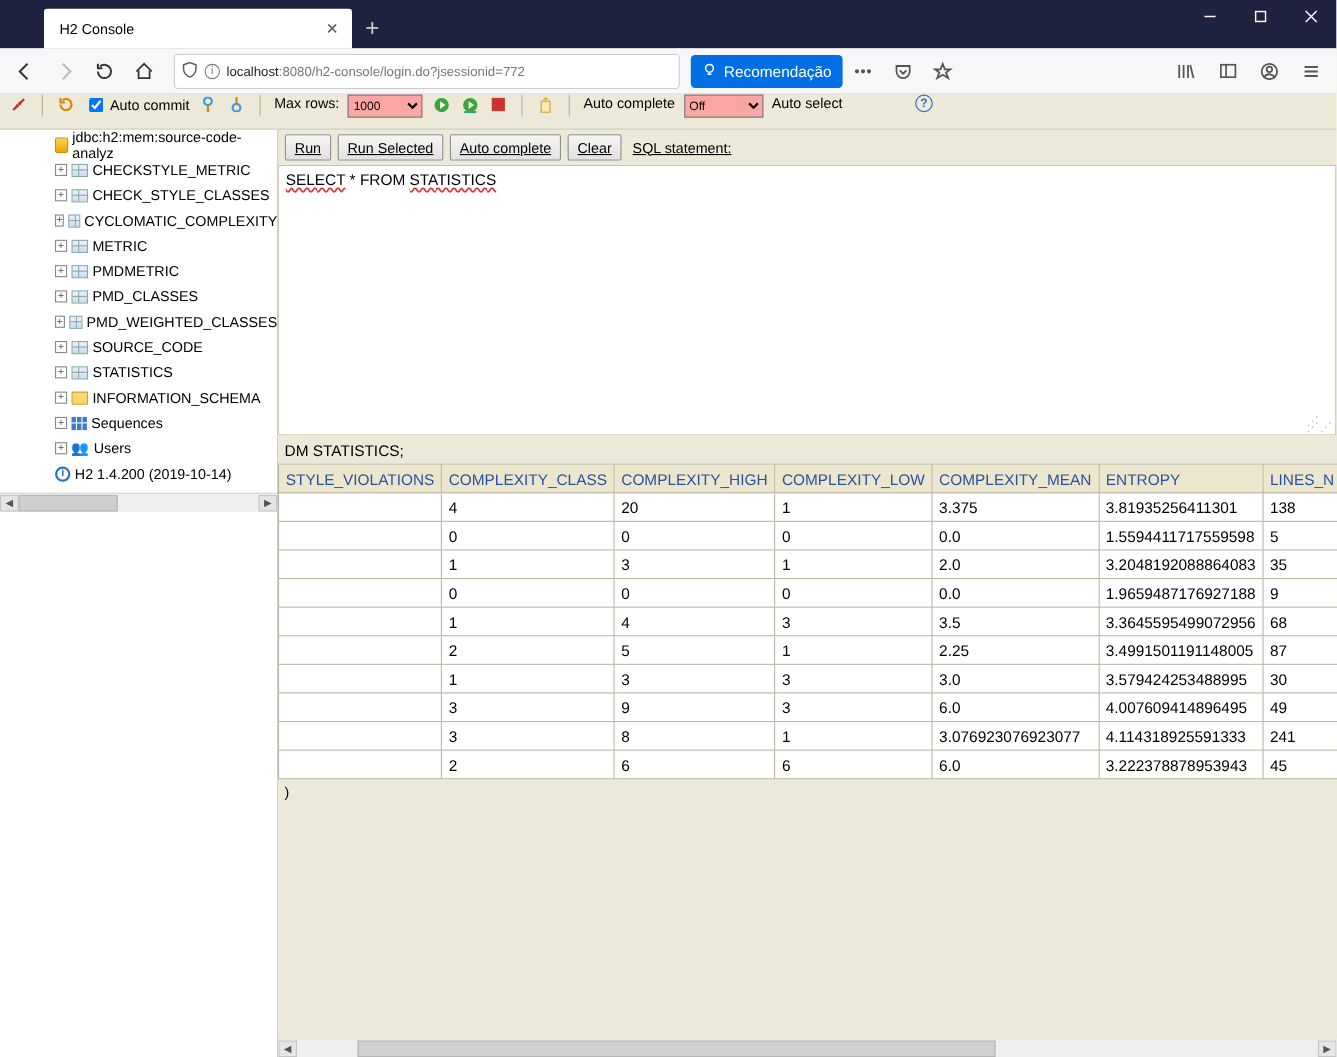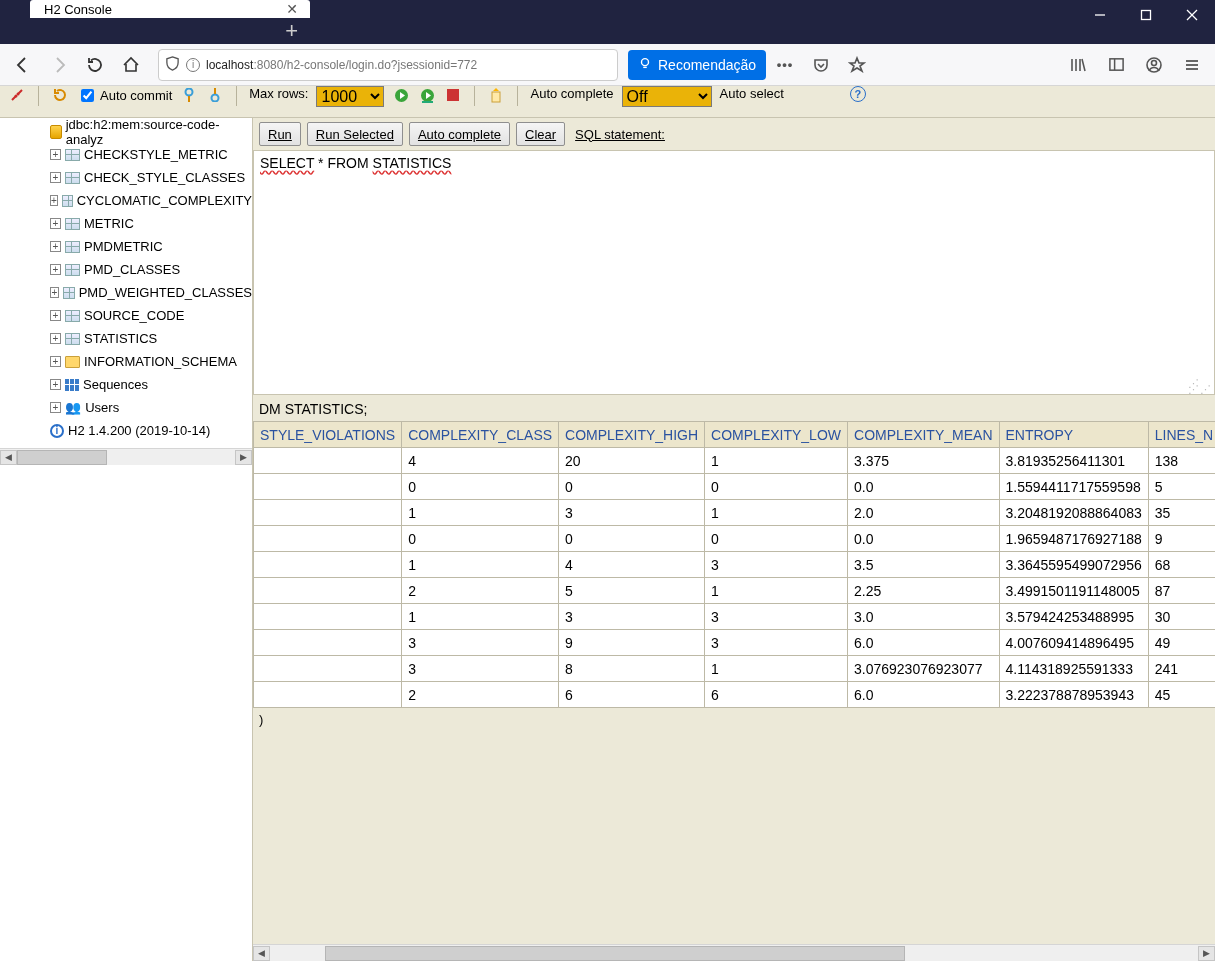--- a/index.html
+++ b/index.html
@@ -1,20 +1,20 @@
 <!DOCTYPE html>
 <html><head>
 <meta charset="utf-8">
 <style>
   * { box-sizing: border-box; }
   html, body { margin: 0; padding: 0; height: 100%; font-family: "Segoe UI", Arial, sans-serif; font-size: 13px; color: #000; }
   body { display: flex; flex-direction: column; background: #fff; overflow: hidden; }
   
   .win-titlebar { background: #202340; height: 44px; display: flex; align-items: flex-end; color: #fff; }
-  .tabs-row { display: flex; align-items: flex-end; height: 100%; padding-left: 30px; flex-direction: column; }
+  .tabs-row { display: flex; align-items: flex-end; height: 100%; padding-left: 40px; }
   .tab { background: #fff; color: #000; height: 36px; border-radius: 3px 3px 0 0; display: flex; align-items: center; padding: 0 10px 0 14px; width: 280px; font-size: 13px; }
   .tab-title { flex: 1; white-space: nowrap; overflow: hidden; text-overflow: ellipsis; }
   .tab-close { width: 16px; height: 16px; display: flex; align-items: center; justify-content: center; cursor: pointer; color: #555; font-size: 14px;}
   .newtab { color: #ccc; padding: 0 12px; font-size: 22px; height: 36px; display: flex; align-items: center; cursor: pointer; }
   .win-controls { margin-left: auto; display: flex; height: 100%; }
   .win-btn { width: 46px; height: 30px; display: flex; align-items: center; justify-content: center; color: #fff; cursor: pointer; }
   .win-btn svg { stroke: #fff; }
 
   .addr-row { background: #f7f7f9; height: 42px; display: flex; align-items: center; padding: 0 6px; gap: 2px; border-bottom: 1px solid #d6d6d6; }
   .nav-btn { width: 34px; height: 34px; display: flex; align-items: center; justify-content: center; color: #555; cursor: pointer; border-radius: 4px; }
@@ -24,21 +24,21 @@
   .url-text { white-space: nowrap; overflow: hidden; color: #777; font-size: 12px; }
   .url-text .host { color: #222; }
   .rec-btn { background: #006FE6; color: #fff; height: 30px; border-radius: 4px; display: flex; align-items: center; gap: 6px; padding: 0 10px; cursor: pointer; font-size: 14px;}
   .right-icons { margin-left: auto; display: flex; align-items: center; gap: 4px; }
 
   
   .h2-toolbar { background: #ece9d8; height: 32px; border-bottom: 1px solid #c8c4b0; display: flex; align-items: flex-start; padding: 0 8px; gap: 8px; font-size: 13px; }
   .tb-sep { width: 1px; height: 20px; background: #b7b29b; margin: 0 4px; }
   .tb-icon { width: 18px; height: 18px; display: flex; align-items: center; justify-content: center; cursor: pointer; }
   .tb-check { display: flex; align-items: center; gap: 3px; }
-  select.tb-sel { height: 21px; font-size: 16px; border: 1px solid #7a7a7a; background: #eab308; }
+  select.tb-sel { height: 21px; font-size: 11px; border: 1px solid #7a7a7a; background: #fca5a5; }
 
   
   .h2-main { flex: 1; display: flex; min-height: 0; background: #ece9d8; }
   .tree-panel { width: 253px; background: #fff; overflow: auto; border-right: 1px solid #c8c4b0; position:relative;}
   .tree { padding: 2px 0 6px 4px; margin-left: 42px; }
   .tree-node { display: flex; align-items: center; gap: 4px; height: 23px; white-space: nowrap; padding-left: 4px; cursor: pointer; }
   .tree-toggle { width: 11px; height: 11px; border: 1px solid #888; background: #fff; display: flex; align-items: center; justify-content: center; font-size: 10px; line-height: 1; color: #555; }
   .tree-label { color: #000; }
   .tree-root { display:flex; align-items:center; gap:4px; height:23px; padding-left:4px;}
   .db-cyl { width: 12px; height: 14px; background: linear-gradient(#ffd34d,#e6a500); border-radius: 2px; border:1px solid #c78b00;}
@@ -238,21 +238,21 @@
     </span>
   <span class="tb-sep"></span>
   <span class="tb-icon">
       <svg width="14" height="16" viewBox="0 0 14 16">
         <rect x="3" y="5" width="8" height="10" fill="#ffe9a8" stroke="#caa03a"></rect>
         <path d="M7 1l3 3H4z" fill="#ffb400"></path>
       </svg>
     </span>
   <span class="tb-sep"></span>
   <span>Auto complete</span>
-  <select class="tb-sel" style="width:90px;"><option>Off</option></select>
+  <select class="tb-sel" style="width:72px;"><option>Off</option></select>
   <span>Auto select</span>
   <select class="tb-sel" style="width:50px;margin-top:45px;"><option>On</option></select>
   <span class="tb-icon" style="width:16px;height:16px;border:1.5px solid #2a6fc9;border-radius:50%;color:#2a6fc9;display:flex;align-items:center;justify-content:center;font-size:11px;font-weight:bold;">?</span>
 </div>
 
 <div class="h2-main">
 
   <div class="tree-panel">
     <div class="tree" id="tree">
         <div class="tree-root">

